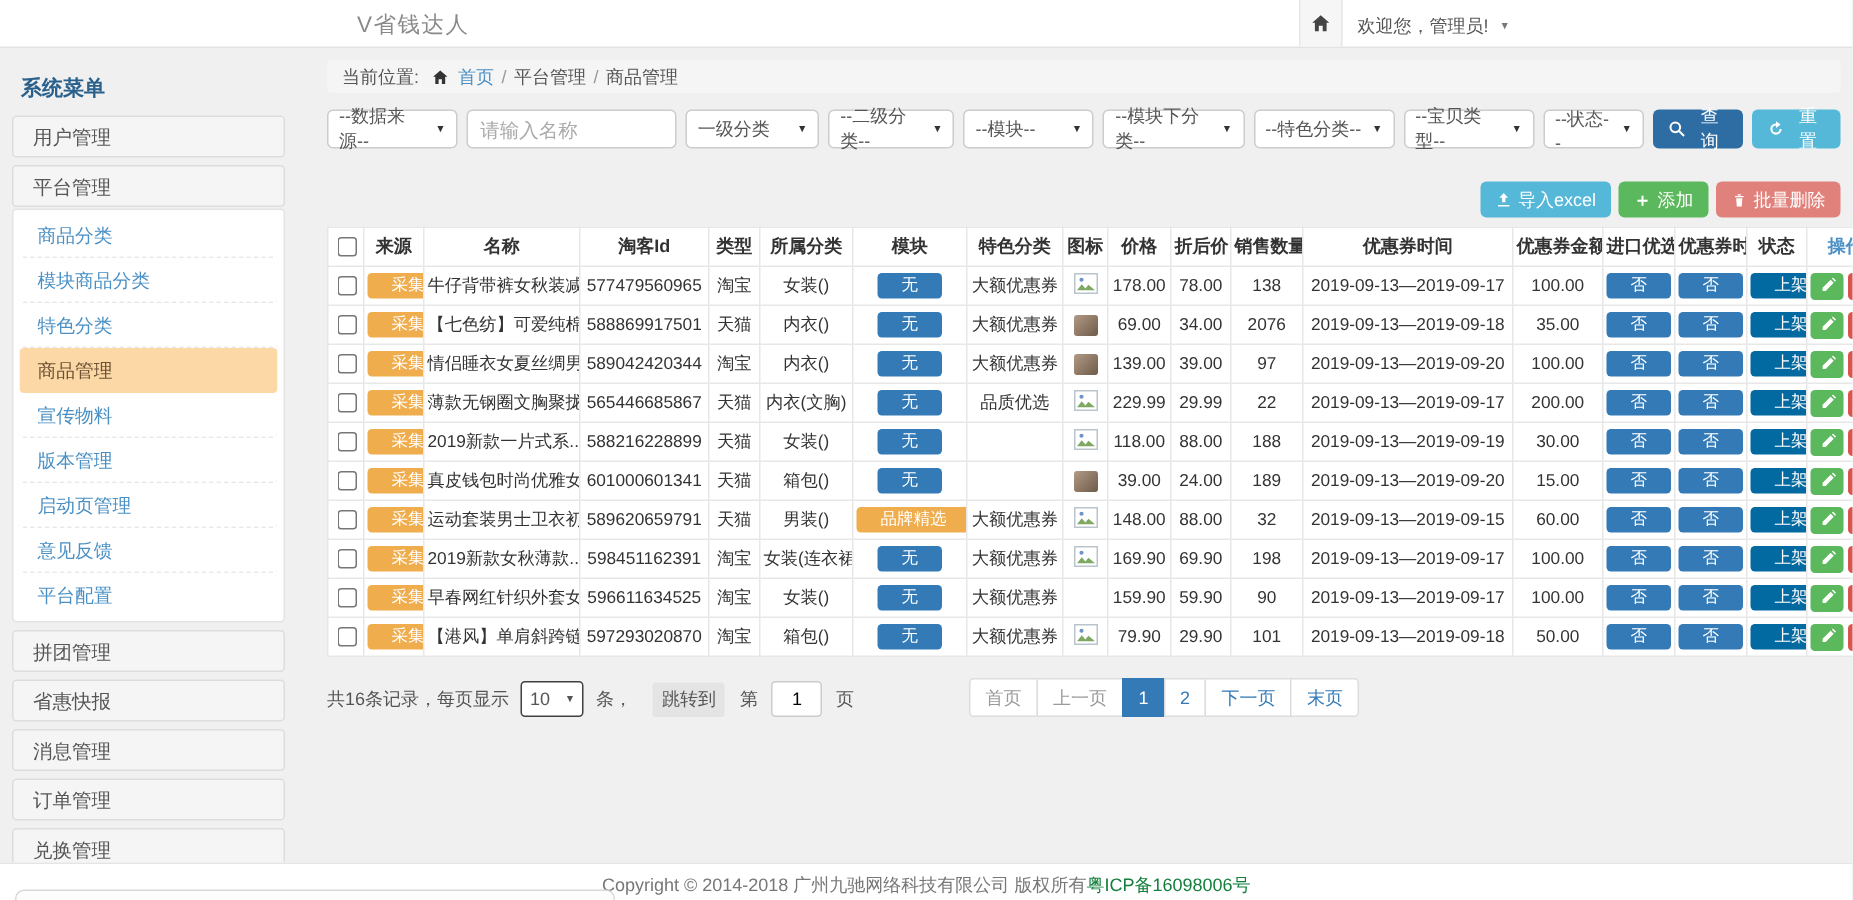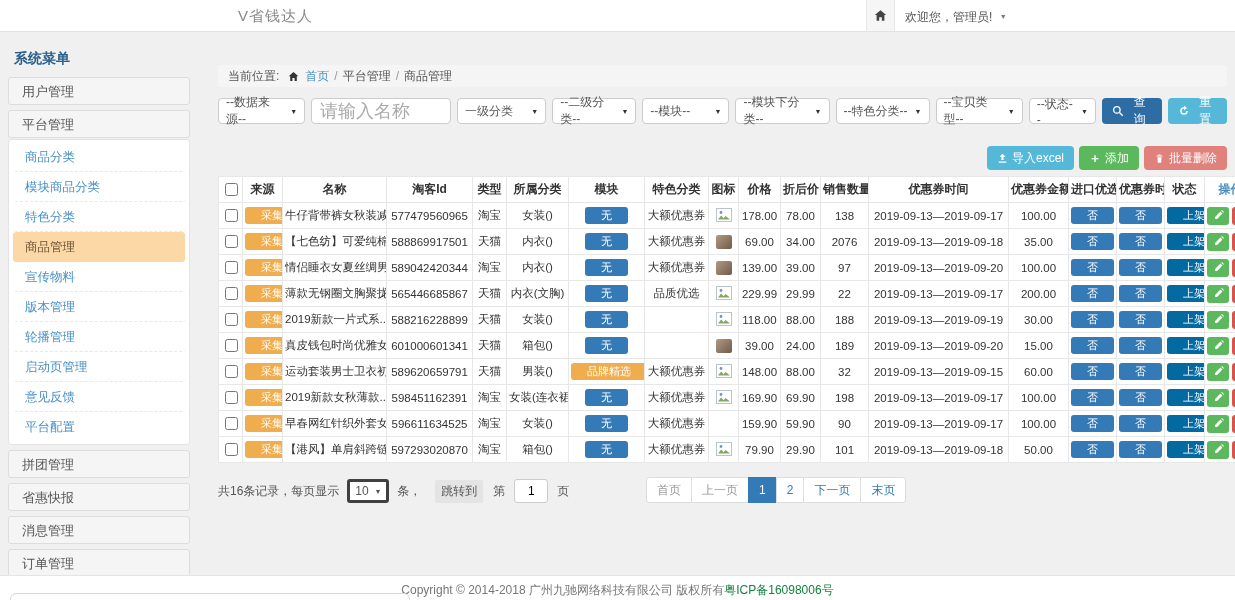--- a/index.html
+++ b/index.html
@@ -25,32 +25,32 @@
     border-radius:3px; color:#555; font-size:13px; padding-left:13px; margin-bottom:5px; cursor:pointer; }
   .side-sub { background:#fff; border:1px solid #e3e3e3; border-radius:3px; margin:-4px 0 5px 0;
     padding:2px 4px; }
   .side-sub-item { height:30px; line-height:30px; color:#4a90c4; padding-left:12px;
     border-bottom:1px dashed #e8e8e8; cursor:pointer; font-size:12.5px; border-radius:3px; }
   .side-sub-item:last-child { border-bottom:none; }
   .side-sub-item.active { background:#fdd8a7; color:#6b5233; border-bottom-color:transparent; }
   
   .main { position:absolute; left:218px; top:40px; width:1009px; }
   .breadcrumb { height:22px; line-height:22px; background:#f5f5f5; border-radius:3px;
-    padding:0 10px; color:#555; display:flex; gap:5px;margin-top:25px; }
+    padding:0 10px; color:#555; display:flex; gap:5px; }
   .bc-link { color:#4a90c4; cursor:pointer; }
   .bc-sep { color:#999; }
   .bc-home { display:inline-flex; margin:0 1px 0 4px; }
   
   .filters { margin-top:11px; display:flex; gap:6px; align-items:center; }
   .sel { height:26px; background:#fff; border:1px solid #ccc; border-radius:4px;
     display:flex; align-items:center; justify-content:space-between; padding:0 7px;
     color:#555; cursor:pointer; }
   .sel .caret { font-size:7px; color:#333; margin-left:5px; }
   .txt-input { height:26px; background:#fff; border:1px solid #ccc; border-radius:4px;
-    padding:0 8px; color:#333; font-size:18px; font-family:inherit; }
+    padding:0 8px; color:#333; font-size:13px; font-family:inherit; }
   .txt-input::placeholder { color:#aaa; }
   .btn { height:26px; border:none; border-radius:4px; color:#fff; font-size:12px;
     padding:0 10px; cursor:pointer; display:inline-flex; align-items:center; gap:4px;
     font-family:inherit; }
   .btn-primary { background:#2e6da4; }
   .btn-info    { background:#56b8d8; }
   .btn-success { background:#5cb85c; }
   .btn-danger  { background:#e0817c; }
   
   .toolbar { margin-top:22px; display:flex; justify-content:flex-end; gap:5px; }
@@ -70,21 +70,21 @@
   .mini-btn { display:inline-flex; align-items:center; justify-content:center;
     width:22px; height:18px; border-radius:3px; border:none; cursor:pointer; padding:0; }
   .mini-edit { background:#5cb85c; }
   .mini-del  { background:#d9534f; }
   .ops-cell { display:flex; gap:3px; justify-content:center; align-items:center; }
   .thumb { display:inline-block; width:16px; height:14px; border-radius:2px;
     background:linear-gradient(135deg,#b39b85,#6e5a49); vertical-align:middle; }
   
   .pagebar { position:relative; margin-top:14px; height:28px; display:flex; align-items:center;
     color:#555; gap:4px; }
-  .per-select { height:24px; min-width:42px; background:#fff; border:3px solid #404040; border-radius:3px;
+  .per-select { height:24px; min-width:42px; background:#fff; border:1px solid #404040; border-radius:3px;
     display:inline-flex; align-items:center; justify-content:space-between; padding:0 5px; margin:0 4px; cursor:pointer; }
   .per-select .caret { font-size:7px; margin-left:4px; }
   .jump-label { background:#e4e4e4; color:#555; padding:3px 6px; border-radius:2px; margin:0 6px 0 10px; cursor:pointer; }
   .page-input { width:34px; height:24px; border:1px solid #ccc; border-radius:3px; text-align:center;
     margin:0 5px; font-family:inherit; font-size:12px; }
   .pg-group { position:absolute; left:428px; top:0; display:flex; }
   .pg-btn { height:26px; line-height:24px; padding:0 10px; background:#fff; border:1px solid #ddd;
     color:#337ab7; cursor:pointer; margin-left:-1px; }
   .pg-btn:first-child { border-radius:3px 0 0 3px; margin-left:0; }
   .pg-btn:last-child { border-radius:0 3px 3px 0; }
@@ -121,21 +121,20 @@
   <div id="sidebar-sections">
       <div class="side-top">用户管理</div>
       <div class="side-top">平台管理</div>
       <div class="side-sub">
         <div class="side-sub-item">商品分类</div>
         <div class="side-sub-item">模块商品分类</div>
         <div class="side-sub-item">特色分类</div>
         <div class="side-sub-item active">商品管理</div>
         <div class="side-sub-item">宣传物料</div>
         <div class="side-sub-item">版本管理</div>
-        <div class="side-sub-item">轮播管理</div>
         <div class="side-sub-item">启动页管理</div>
         <div class="side-sub-item">意见反馈</div>
         <div class="side-sub-item">平台配置</div>
       </div>
       <div class="side-top">拼团管理</div>
       <div class="side-top">省惠快报</div>
       <div class="side-top">消息管理</div>
       <div class="side-top">订单管理</div>
       <div class="side-top">兑换管理</div>
     </div>

